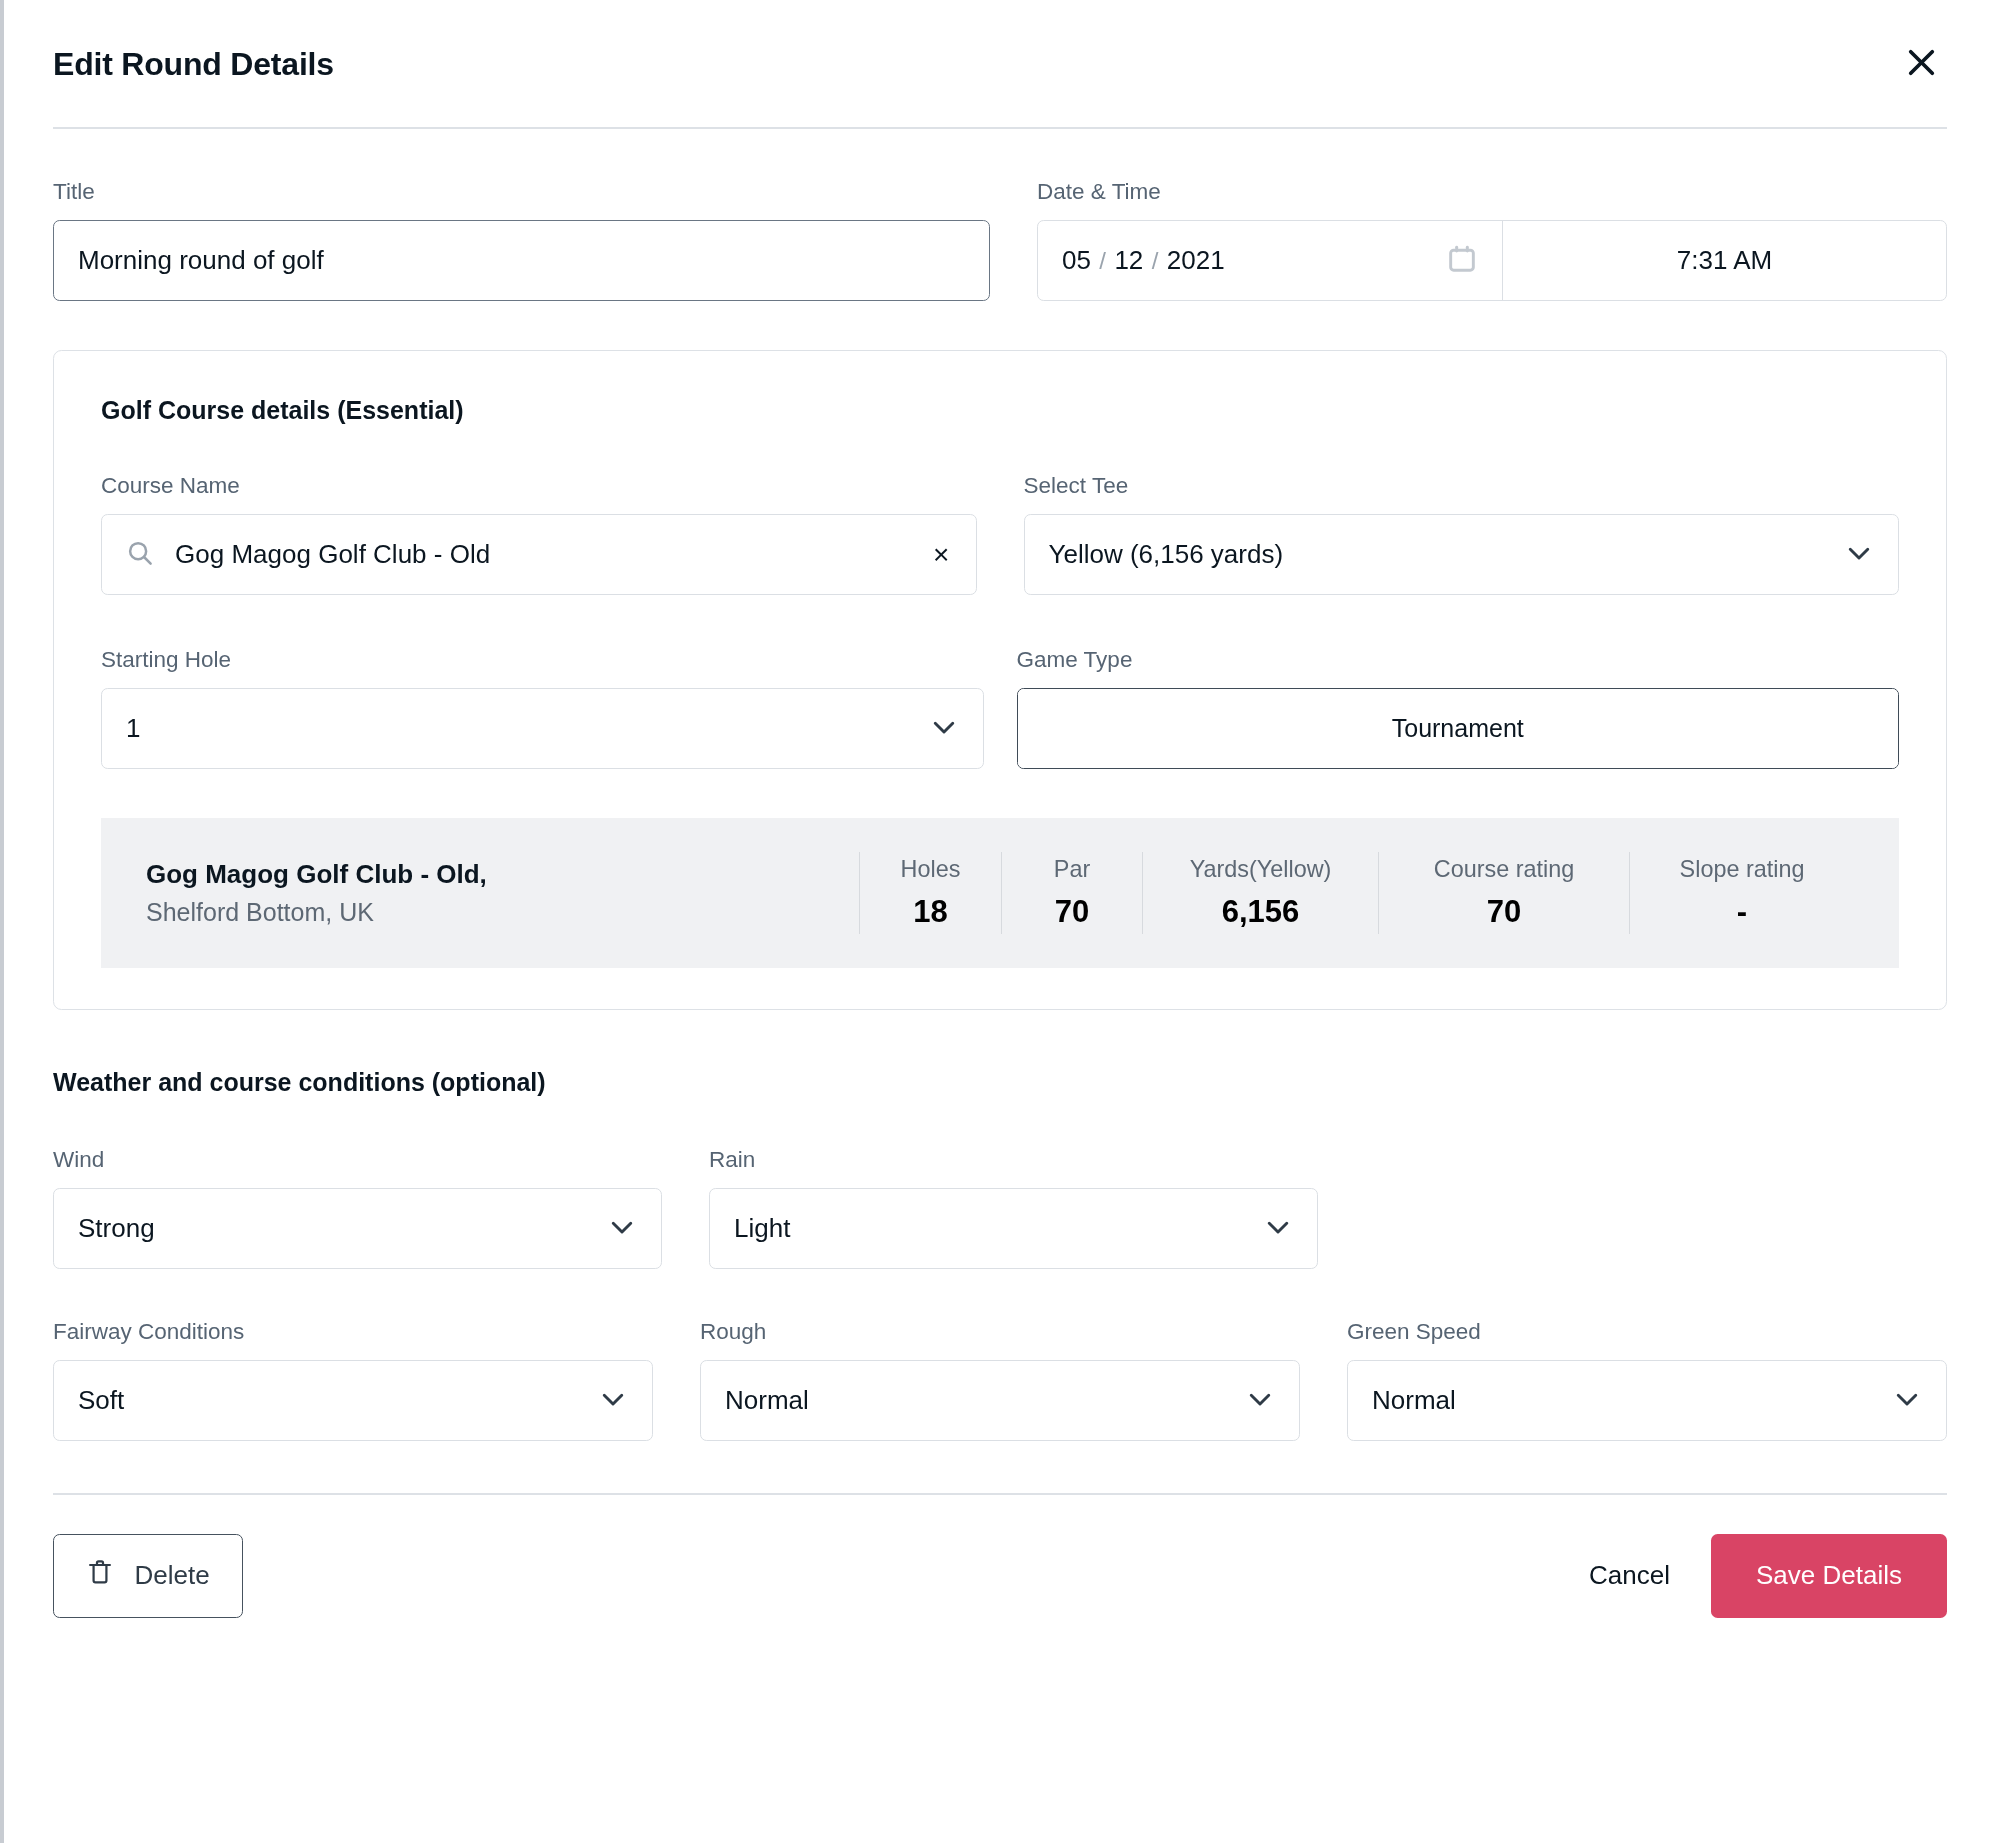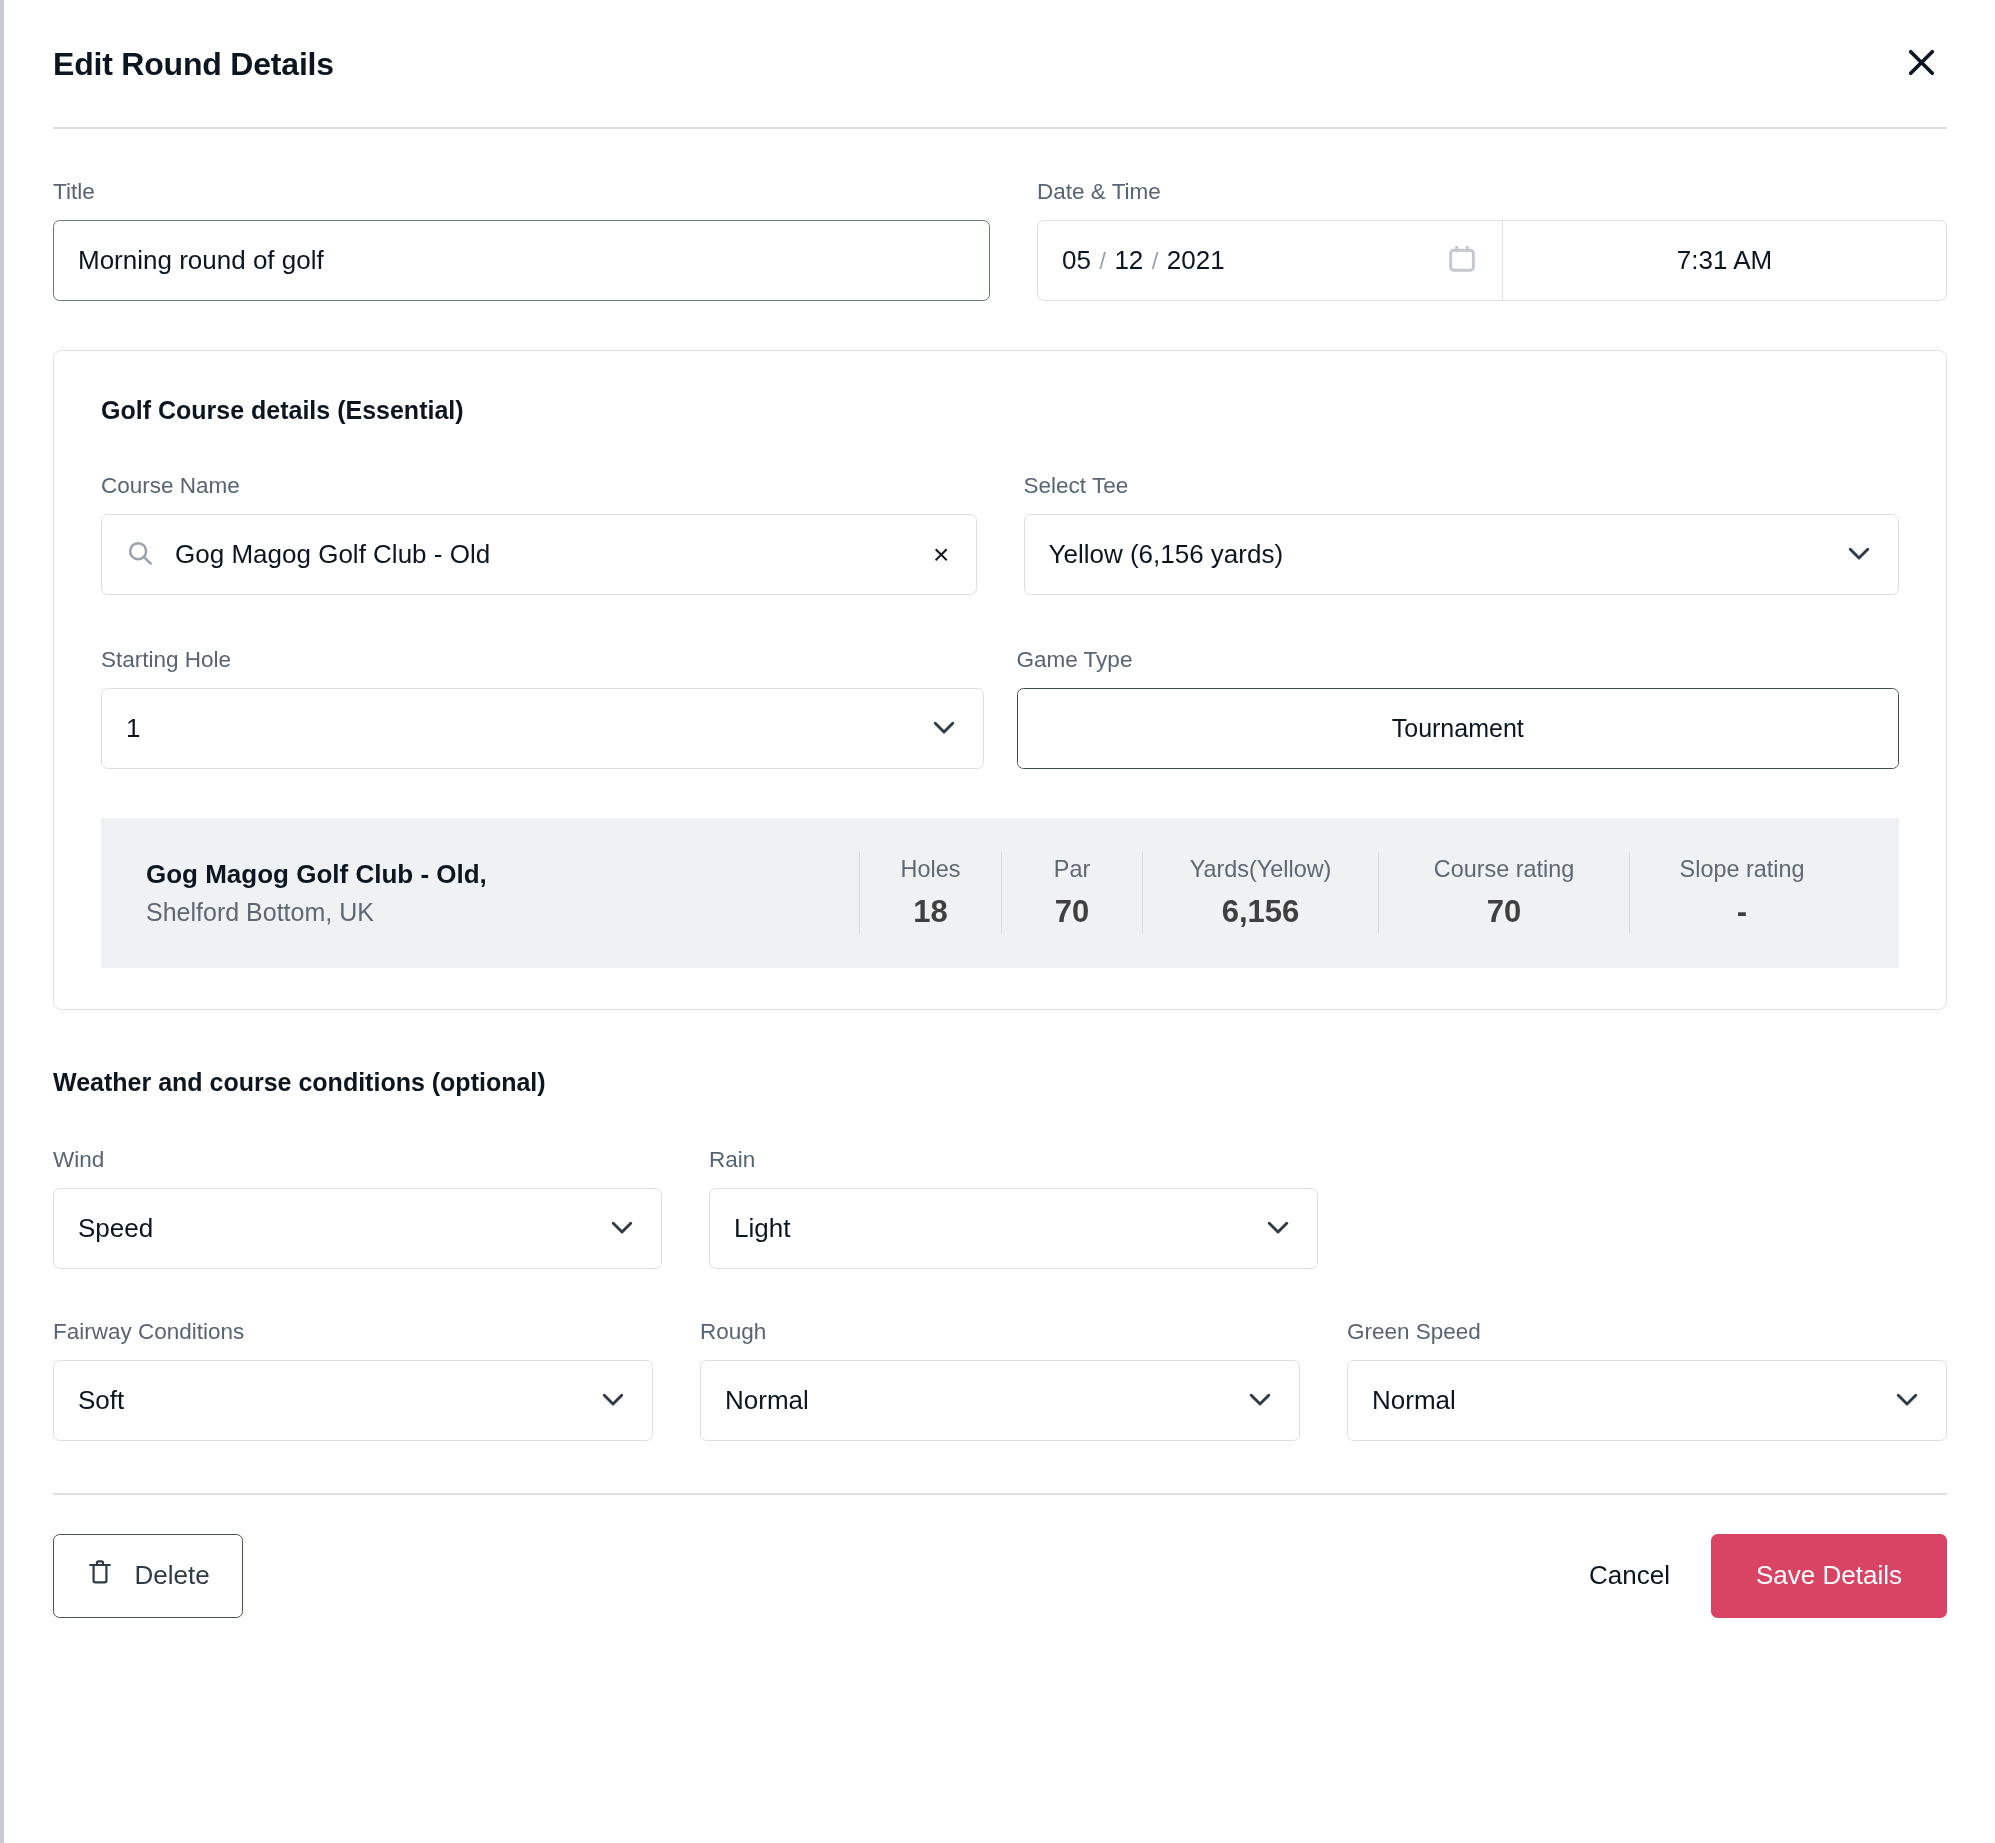--- a/index.html
+++ b/index.html
@@ -210,21 +210,21 @@
   .sum-name .n2 { font-size: 25px; color: #5d6874; line-height: 1.5; }
   .sum-stat {
     display: flex;
     flex-direction: column;
     align-items: center;
     justify-content: center;
     border-left: 1.9px solid #d7dade;
     padding: 3.7px 0;
   }
   .sum-stat .k { font-size: 23.4px; color: #5d6874; margin-bottom: 11.2px; }
-  .sum-stat .v { font-size: 31px; font-weight: bold; color: #404040; }
+  .sum-stat .v { font-size: 31px; font-weight: bold; color: #000000; }
   .w-holes { width: 142px; }
   .w-par { width: 141px; }
   .w-yards { width: 236px; }
   .w-crate { width: 251px; }
   .w-srate { width: 225px; }
 
   
   .weather-title {
     margin-top: 58px;
     font-size: 25px;
@@ -417,21 +417,21 @@
         </div>
       </div>
     </div>
 
     <div class="weather-title">Weather and course conditions (optional)</div>
 
     <div class="wrow">
       <div class="wcol">
         <span class="lbl">Wind</span>
         <div class="select-box">
-          <span class="val">Speed</span>
+          <span class="val">Strong</span>
           <span class="chev">
             <svg width="30" height="30" viewBox="0 0 24 24" fill="none" stroke="#2f3b47" stroke-width="2.3" stroke-linecap="round" stroke-linejoin="round">
                 <polyline points="5,9 12,16 19,9"></polyline>
               </svg>
           </span>
         </div>
       </div>
       <div class="wcol">
         <span class="lbl">Rain</span>
         <div class="select-box">

